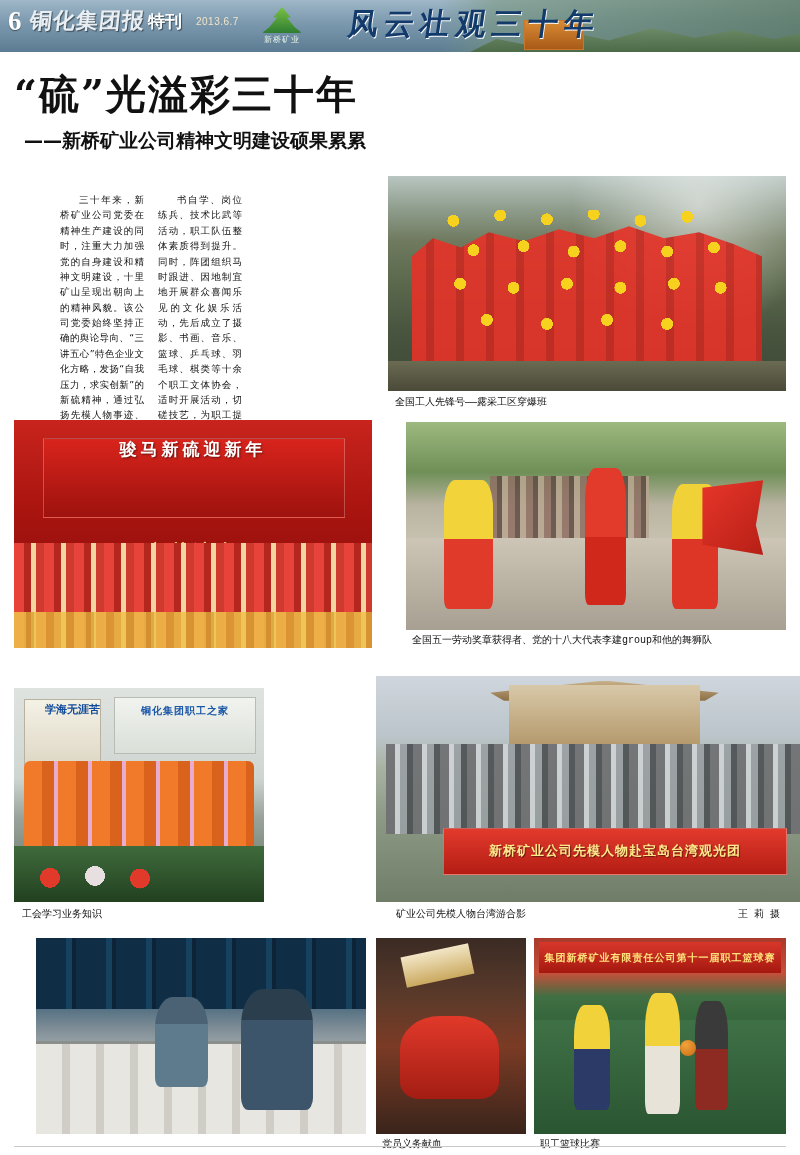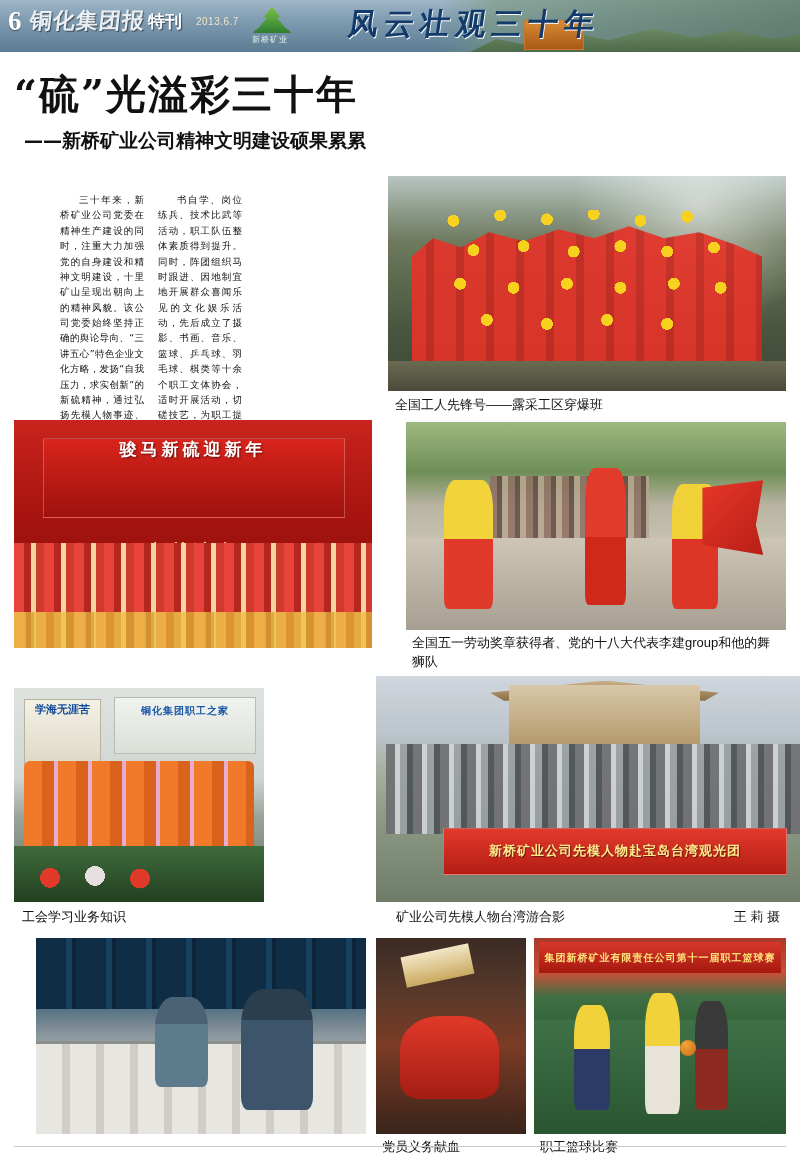--- a/index.html
+++ b/index.html
@@ -56,21 +56,21 @@
     font-family:"DejaVu Sans",sans-serif;
     text-shadow:1px 1px 1px rgba(0,0,0,.5);
   }
   .issue-date{
     position:absolute;left:196px;top:16px;
     font-size:10px;color:#f2e4c9;letter-spacing:.5px;
     font-family:"Liberation Sans",sans-serif;
   }
   .logo-wrap{
     position:absolute;left:252px;top:3px;width:60px;height:46px;
-    display:flex;flex-direction:column;align-items:flex-start;justify-content:center;
+    display:flex;flex-direction:column;align-items:center;justify-content:center;
   }
   .logo-mark{
     width:40px;height:26px;
     background:linear-gradient(180deg,#7ac143,#2e7d32);
     clip-path:polygon(50% 0%,72% 40%,62% 40%,82% 78%,100% 100%,0 100%,18% 78%,38% 40%,28% 40%);
     border-radius:3px;
   }
   .logo-text{
     font-size:8px;color:#e8f5e9;margin-top:1px;letter-spacing:1px;
     font-family:"DejaVu Sans",sans-serif;
@@ -106,22 +106,22 @@
     text-align:justify;
   }
   .col.c1{left:60px;}
   .col.c2{left:158px;}
   .col-indent{display:block;text-indent:2em;}
 
   
   .photo{position:absolute;overflow:hidden;background:#ccc;}
   .cap{
     position:absolute;
-    font-family:Liberation Sans, sans-serif;
-    font-size:13px;color:#111;line-height:1.45;
+    font-family:Liberation Mono, monospace;
+    font-size:10px;color:#111;line-height:1.45;
   }
   .cap.right{text-align:right;}
 
   
   #photo1{left:388px;top:176px;width:398px;height:215px;}
   .p1-bg{
     width:100%;height:100%;
     background:
       radial-gradient(circle at 78% 14%,rgba(255,255,255,.55),rgba(255,255,255,0) 35%),
       linear-gradient(180deg,#b9c6c1 0%,#8d9b8a 16%,#6f7a5f 30%,#5d6a4e 48%,#4a5640 70%,#3d4736 100%);
@@ -246,21 +246,21 @@
   .p4-bg{
     width:100%;height:100%;
     background:linear-gradient(180deg,#dfe3df 0%,#cfd6d2 42%,#9aa49c 60%,#5c6b58 100%);
   }
   .p4-wallsign{
     position:absolute;left:4%;top:5%;width:30%;height:30%;
     background:linear-gradient(180deg,#f4f1e6,#ded8c6);
     border:1px solid #b9b2a0;
   }
   .p4-wallsign span{
-    display:block;text-align:center;color:#114b9a;font-weight:bold;
+    display:block;text-align:right;color:#114b9a;font-weight:bold;
     font-family:"DejaVu Sans",sans-serif;font-size:11px;line-height:1.15;padding-top:4px;
   }
   .p4-board{
     position:absolute;left:40%;top:4%;width:56%;height:26%;
     background:linear-gradient(180deg,#f1f3ef,#dadfd8);
     border:1px solid #b7bdb4;
   }
   .p4-board span{
     display:block;text-align:center;color:#1a56a8;font-weight:bold;
     font-family:"DejaVu Sans",sans-serif;font-size:10px;padding-top:6px;letter-spacing:1px;

